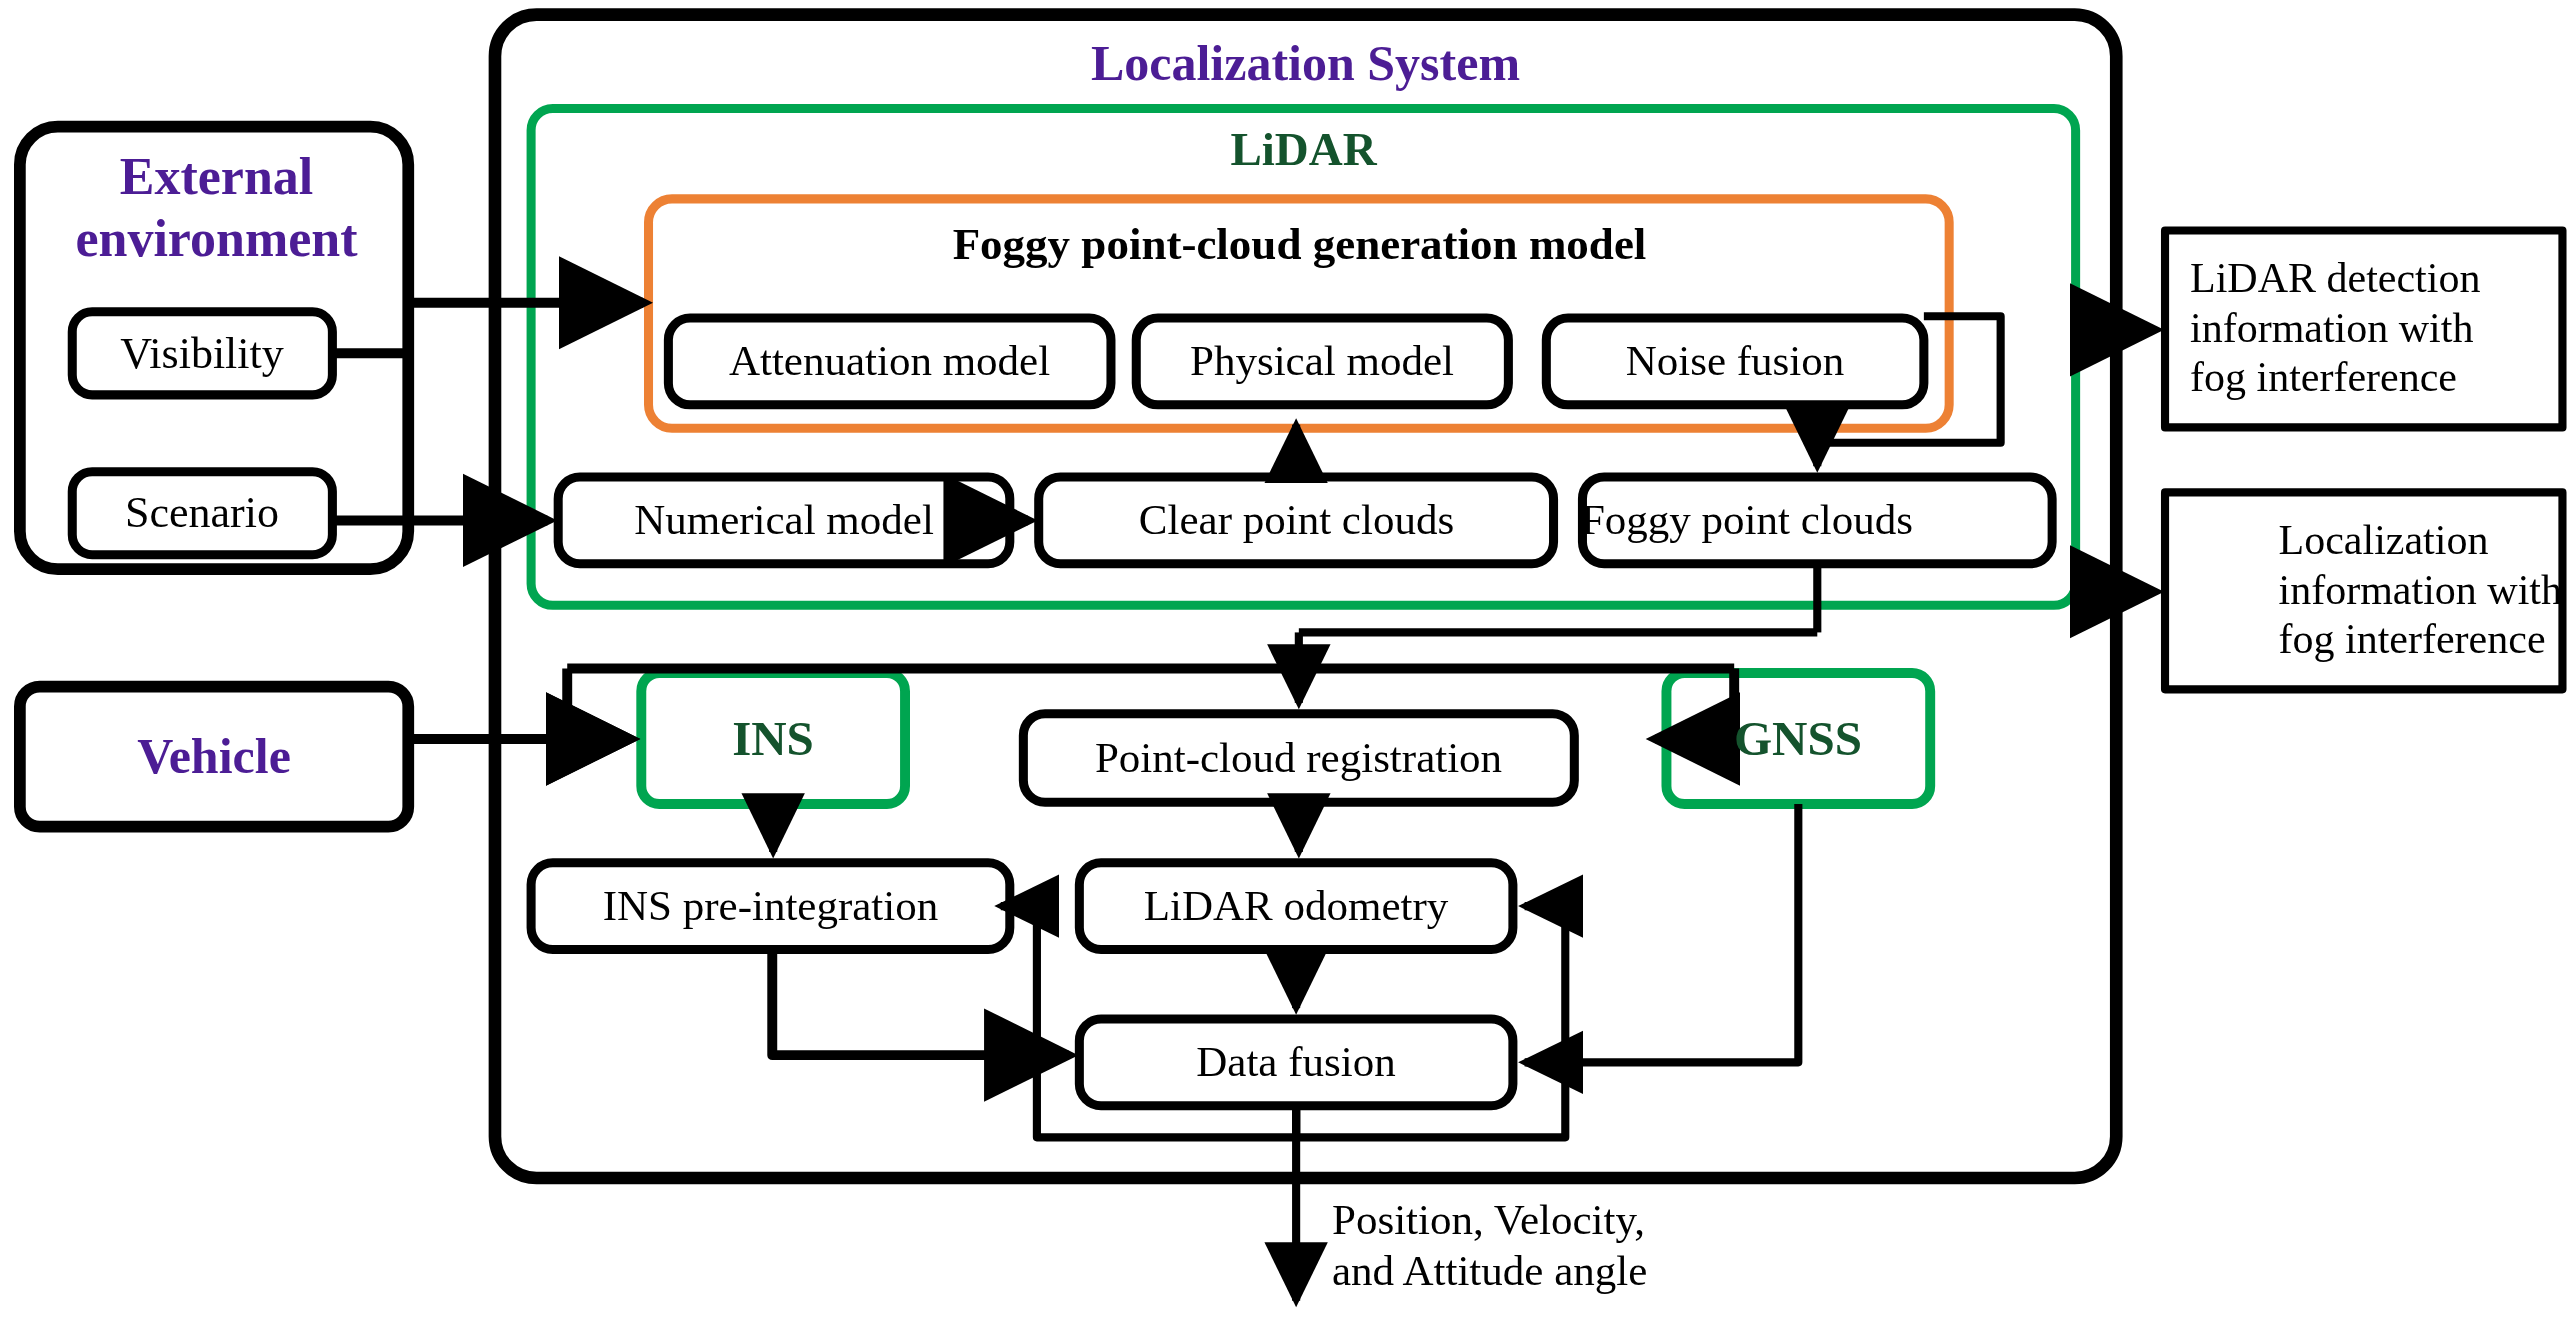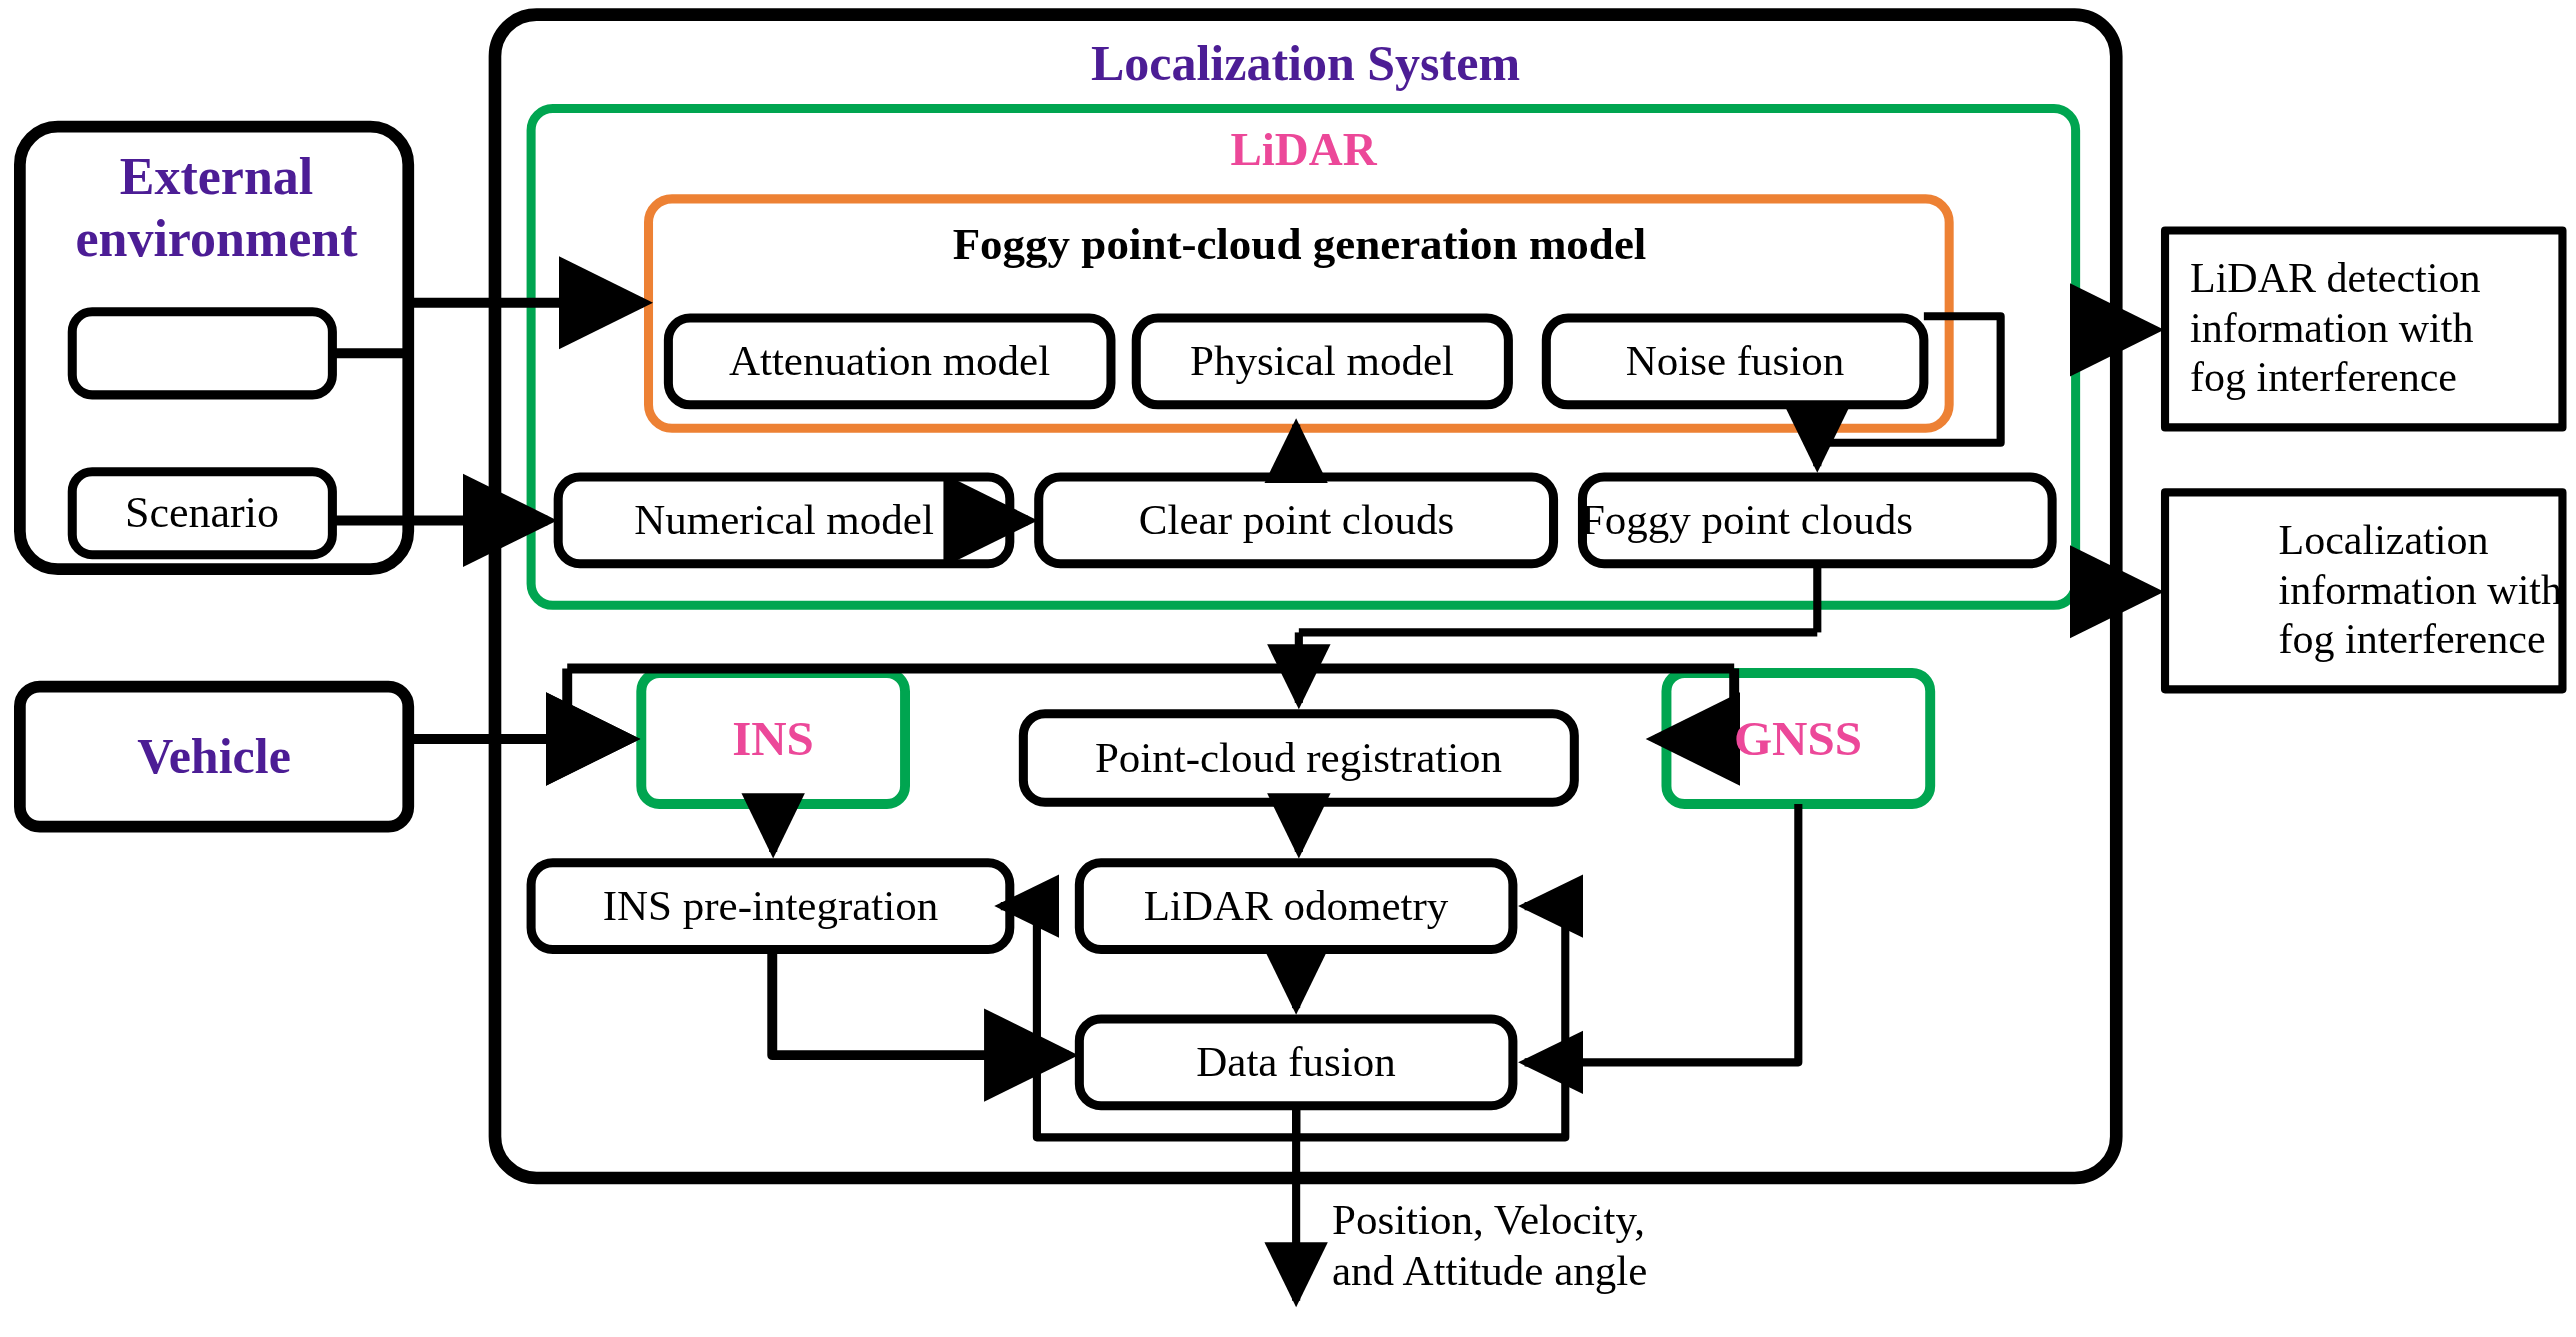--- a/index.html
+++ b/index.html
@@ -3,21 +3,21 @@
 <meta charset="utf-8">
 <style>
   html,body{margin:0;padding:0;background:#ffffff;}
   body{width:2576px;height:1338px;overflow:hidden;
        font-family:"Liberation Serif", serif;}
   #stage{position:relative;width:2576px;height:1338px;}
   svg{position:absolute;left:0;top:0;width:2576px;height:1338px;}
   .lbl{position:absolute;display:flex;align-items:center;justify-content:center;
        text-align:center;line-height:1.18;color:#000;pointer-events:none;}
   .blue{color:#4c1d95;font-weight:bold;}
-  .green{color:#ec4899;font-weight:bold;}
+  .green{color:#14532d;font-weight:bold;}
   .bold{font-weight:bold;}
 </style>
 </head>
 <body>
 
 <div id="stage">
 
   <svg viewBox="0 0 2852 1481" xmlns="http://www.w3.org/2000/svg">
     <defs>
       <marker id="ah" markerWidth="9" markerHeight="9" refX="7.2" refY="4.5" orient="auto" markerUnits="strokeWidth">
@@ -101,20 +101,21 @@
       <path d="M1435,1224 L1435,1440" stroke-width="9" marker-end="url(#ah)"></path>
 
     </g>
   </svg>
 
   <div class="lbl blue" style="left:36px;top:140px;width:361px;height:135px;font-size:52px;">
       <span style="white-space:pre-line">External
 environment</span>
     </div>
 
+  <div class="lbl" style="left:72px;top:312px;width:260px;height:83px;font-size:44px;">Visibility</div>
 
   <div class="lbl" style="left:72px;top:471px;width:260px;height:83px;font-size:44px;">Scenario</div>
 
   <div class="lbl blue" style="left:20px;top:686px;width:388px;height:140px;font-size:50px;">Vehicle</div>
 
   <div class="lbl blue" style="left:495px;top:32px;width:1621px;height:63px;font-size:50px;">Localization System</div>
 
   <div class="lbl green" style="left:531px;top:122px;width:1545px;height:56px;font-size:47px;">LiDAR</div>
 
   <div class="lbl bold" style="left:649px;top:217px;width:1301px;height:56px;font-size:45px;">Foggy point-cloud generation model</div>

